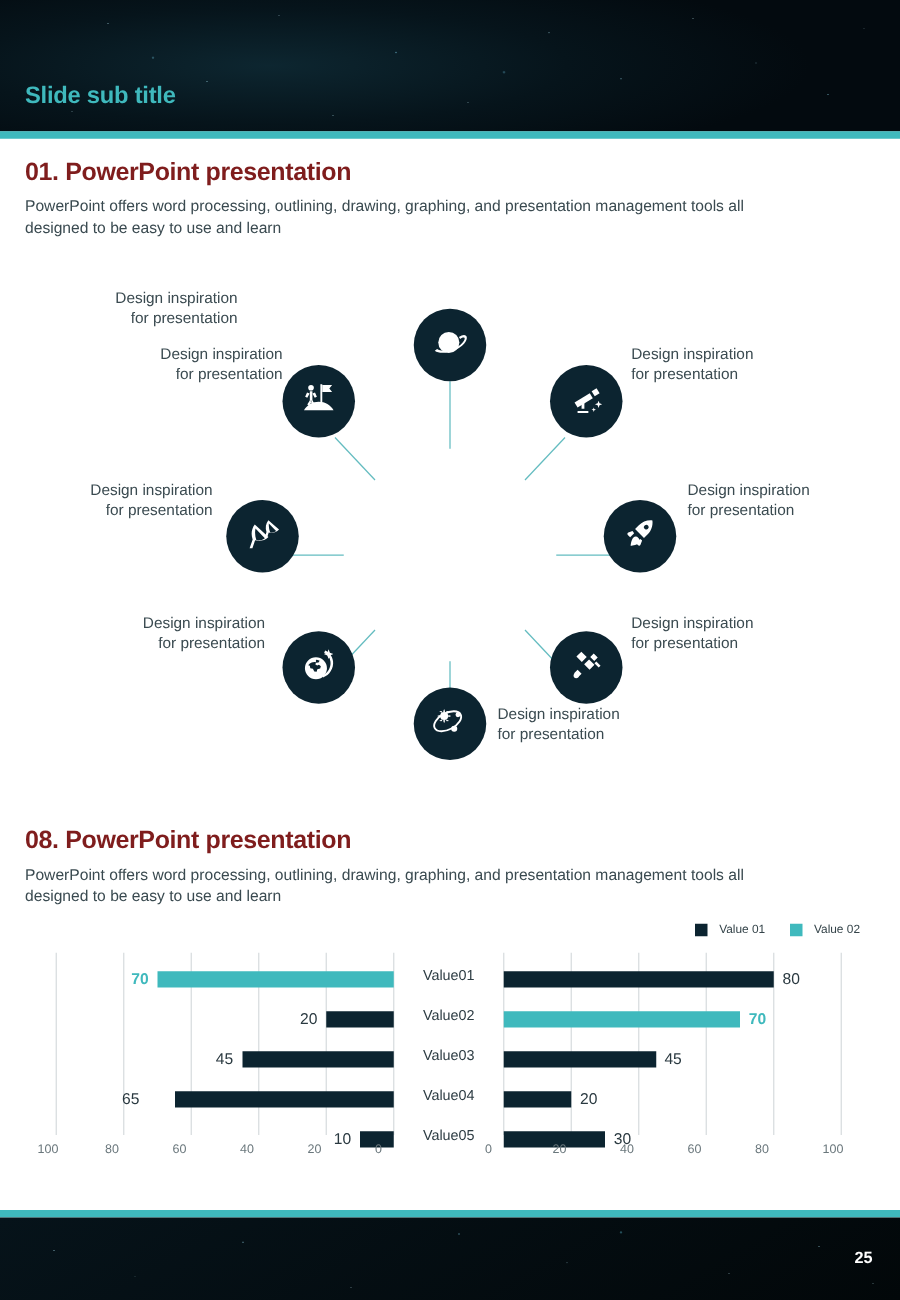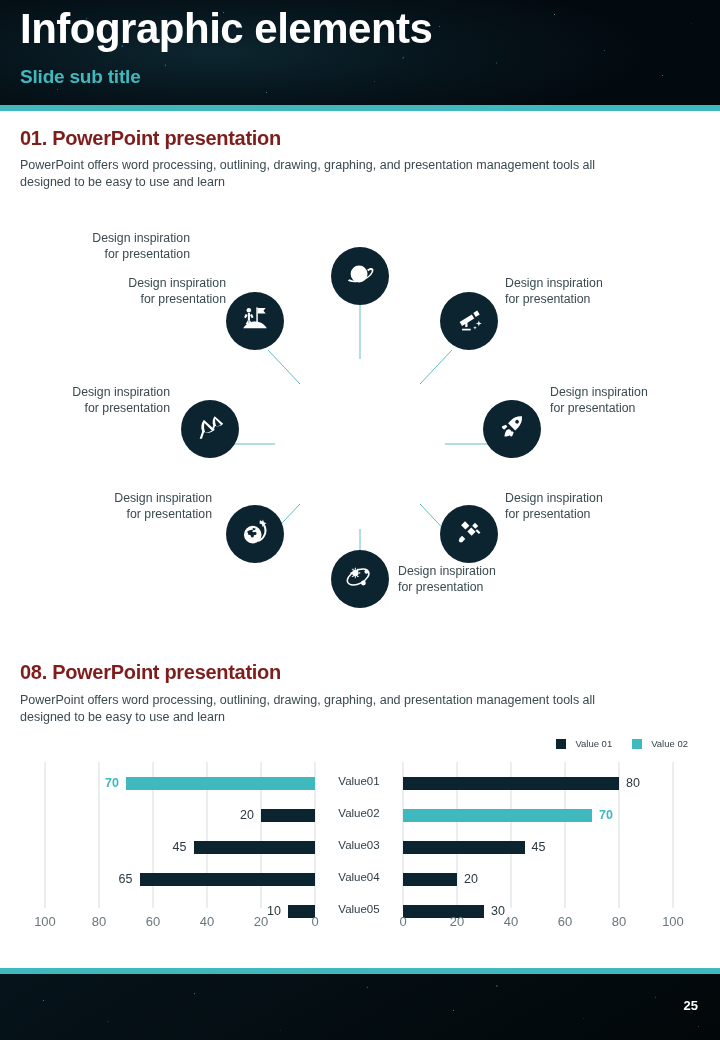--- a/index.html
+++ b/index.html
@@ -107,21 +107,21 @@
   .bar { height: 13px; }
   .bval {
     font-size: 12.5px; color: #2a3940; font-weight: 400;
   }
   .bval.hi { color: #3fb9bd; font-weight: 700; }
   .clabel {
     position: absolute; width: 82px; text-align: center;
     font-size: 11.5px; color: #2e3d44;
   }
   .axis-tick {
-    position: absolute; font-size: 13px; color: #6a777c; text-align: center; width: 30px;
+    position: absolute; font-size: 10px; color: #6a777c; width: 30px;
   }
 
   
   .footer-rule {
     position: absolute; left: 0; top: 968px; width: 720px; height: 6px; background: #3fb9bd;
   }
   .footer {
     position: absolute; left: 0; top: 974px; width: 720px; height: 66px;
     background:
       radial-gradient(1.2px 1.2px at 6% 40%, rgba(170,225,240,.8), transparent 60%),
@@ -141,21 +141,20 @@
     position: absolute; right: 22px; top: 24px;
     font-size: 13px; font-weight: 700; color: #ffffff;
   }
 </style>
 </head>
 <body>
 
 <div class="slide">
 
   <div class="header">
-    <div class="header-title">Infographic elements</div>
     <div class="header-sub">Slide sub title</div>
   </div>
   <div class="header-rule"></div>
 
   <div class="sec-title" id="sec1-title">01. PowerPoint presentation</div>
   <div class="sec-body" id="sec1-body">PowerPoint offers word processing, outlining, drawing, graphing, and presentation management tools all designed to be easy to use and learn</div>
 
   <div class="diagram">
 
     <svg width="720" height="450">
@@ -325,21 +324,21 @@
           <div class="bar" style="width: 189px; background: rgb(63, 185, 189);"></div>
         </div>
         <div class="brow" style="top: 40px; left: 201px; width: 114px; justify-content: flex-end;">
           <span class="bval" style="margin-right: 7px;">20</span>
           <div class="bar" style="width: 54px; background: rgb(12, 36, 48);"></div>
         </div>
         <div class="brow" style="top: 72px; left: 133.5px; width: 181.5px; justify-content: flex-end;">
           <span class="bval" style="margin-right: 7px;">45</span>
           <div class="bar" style="width: 121.5px; background: rgb(12, 36, 48);"></div>
         </div>
-        <div class="brow" style="top: 104px; left: 79.5px; width: 235.5px; justify-content: flex-end;">
+        <div class="brow" style="top: 104px; left: 79.5px; width: 235.5px; justify-content: flex-end; gap: 21px;">
           <span class="bval" style="margin-right: 7px;">65</span>
           <div class="bar" style="width: 175.5px; background: rgb(12, 36, 48);"></div>
         </div>
         <div class="brow" style="top: 136px; left: 228px; width: 87px; justify-content: flex-end;">
           <span class="bval" style="margin-right: 7px;">10</span>
           <div class="bar" style="width: 27px; background: rgb(12, 36, 48);"></div>
         </div>
       </div>
     <div id="bars-right">
         <div class="brow" style="top: 8px; left: 403px; width: 276px;">

